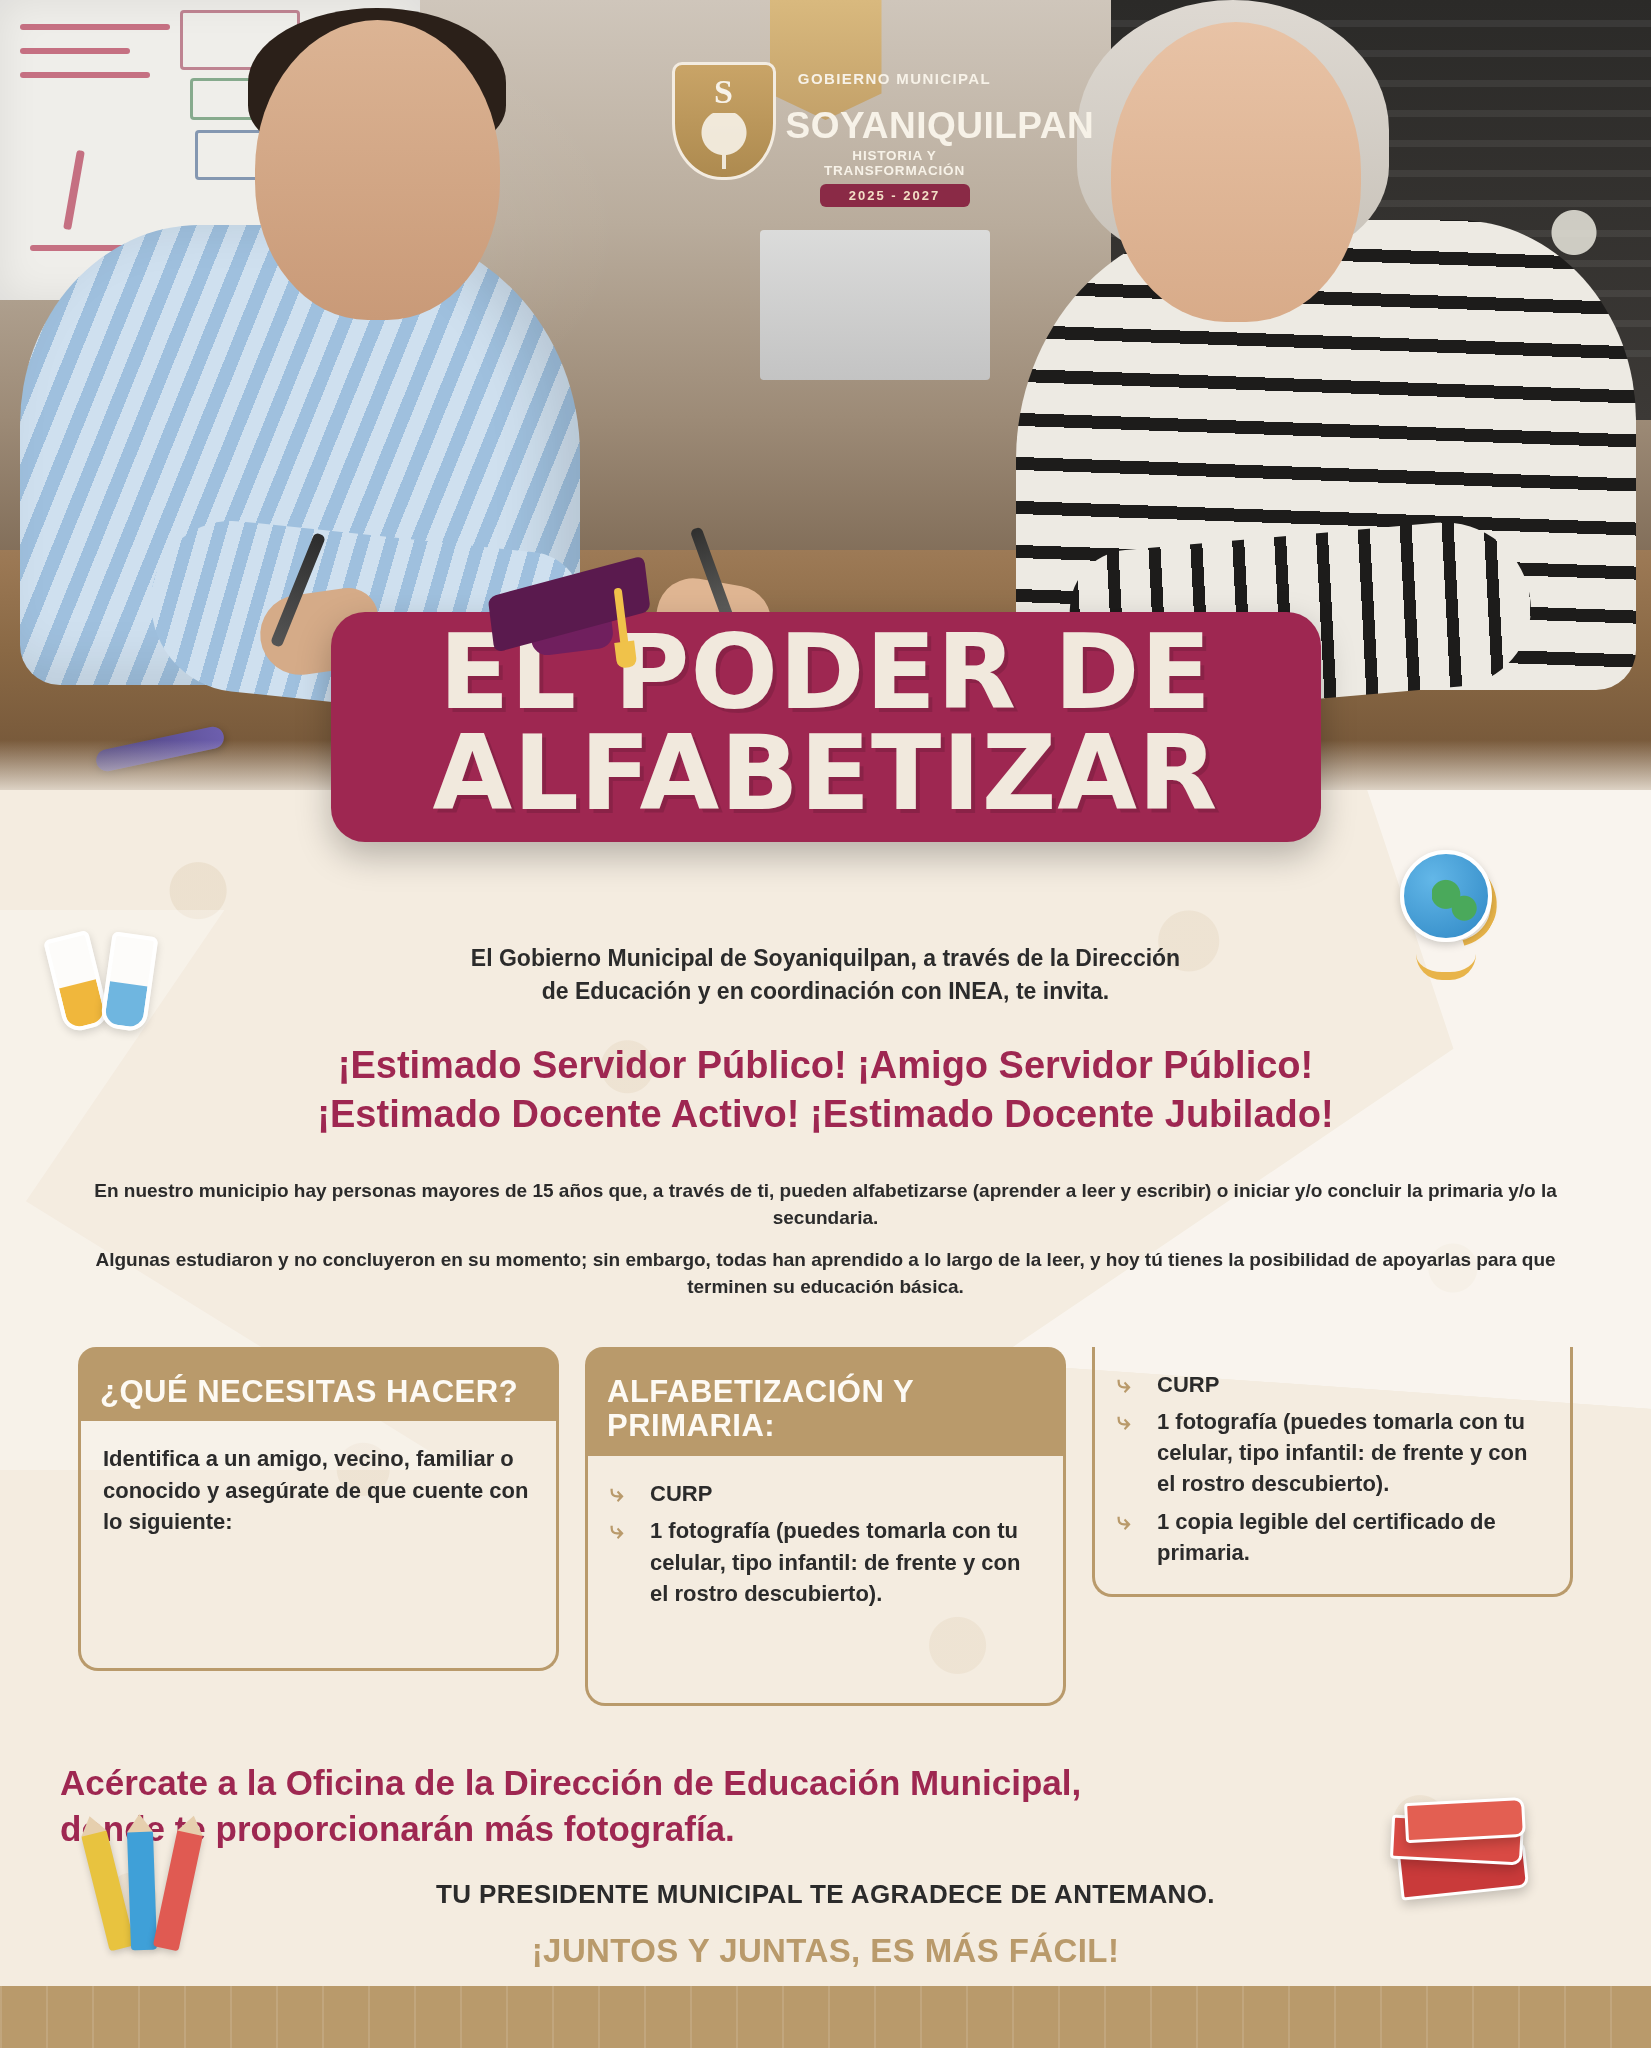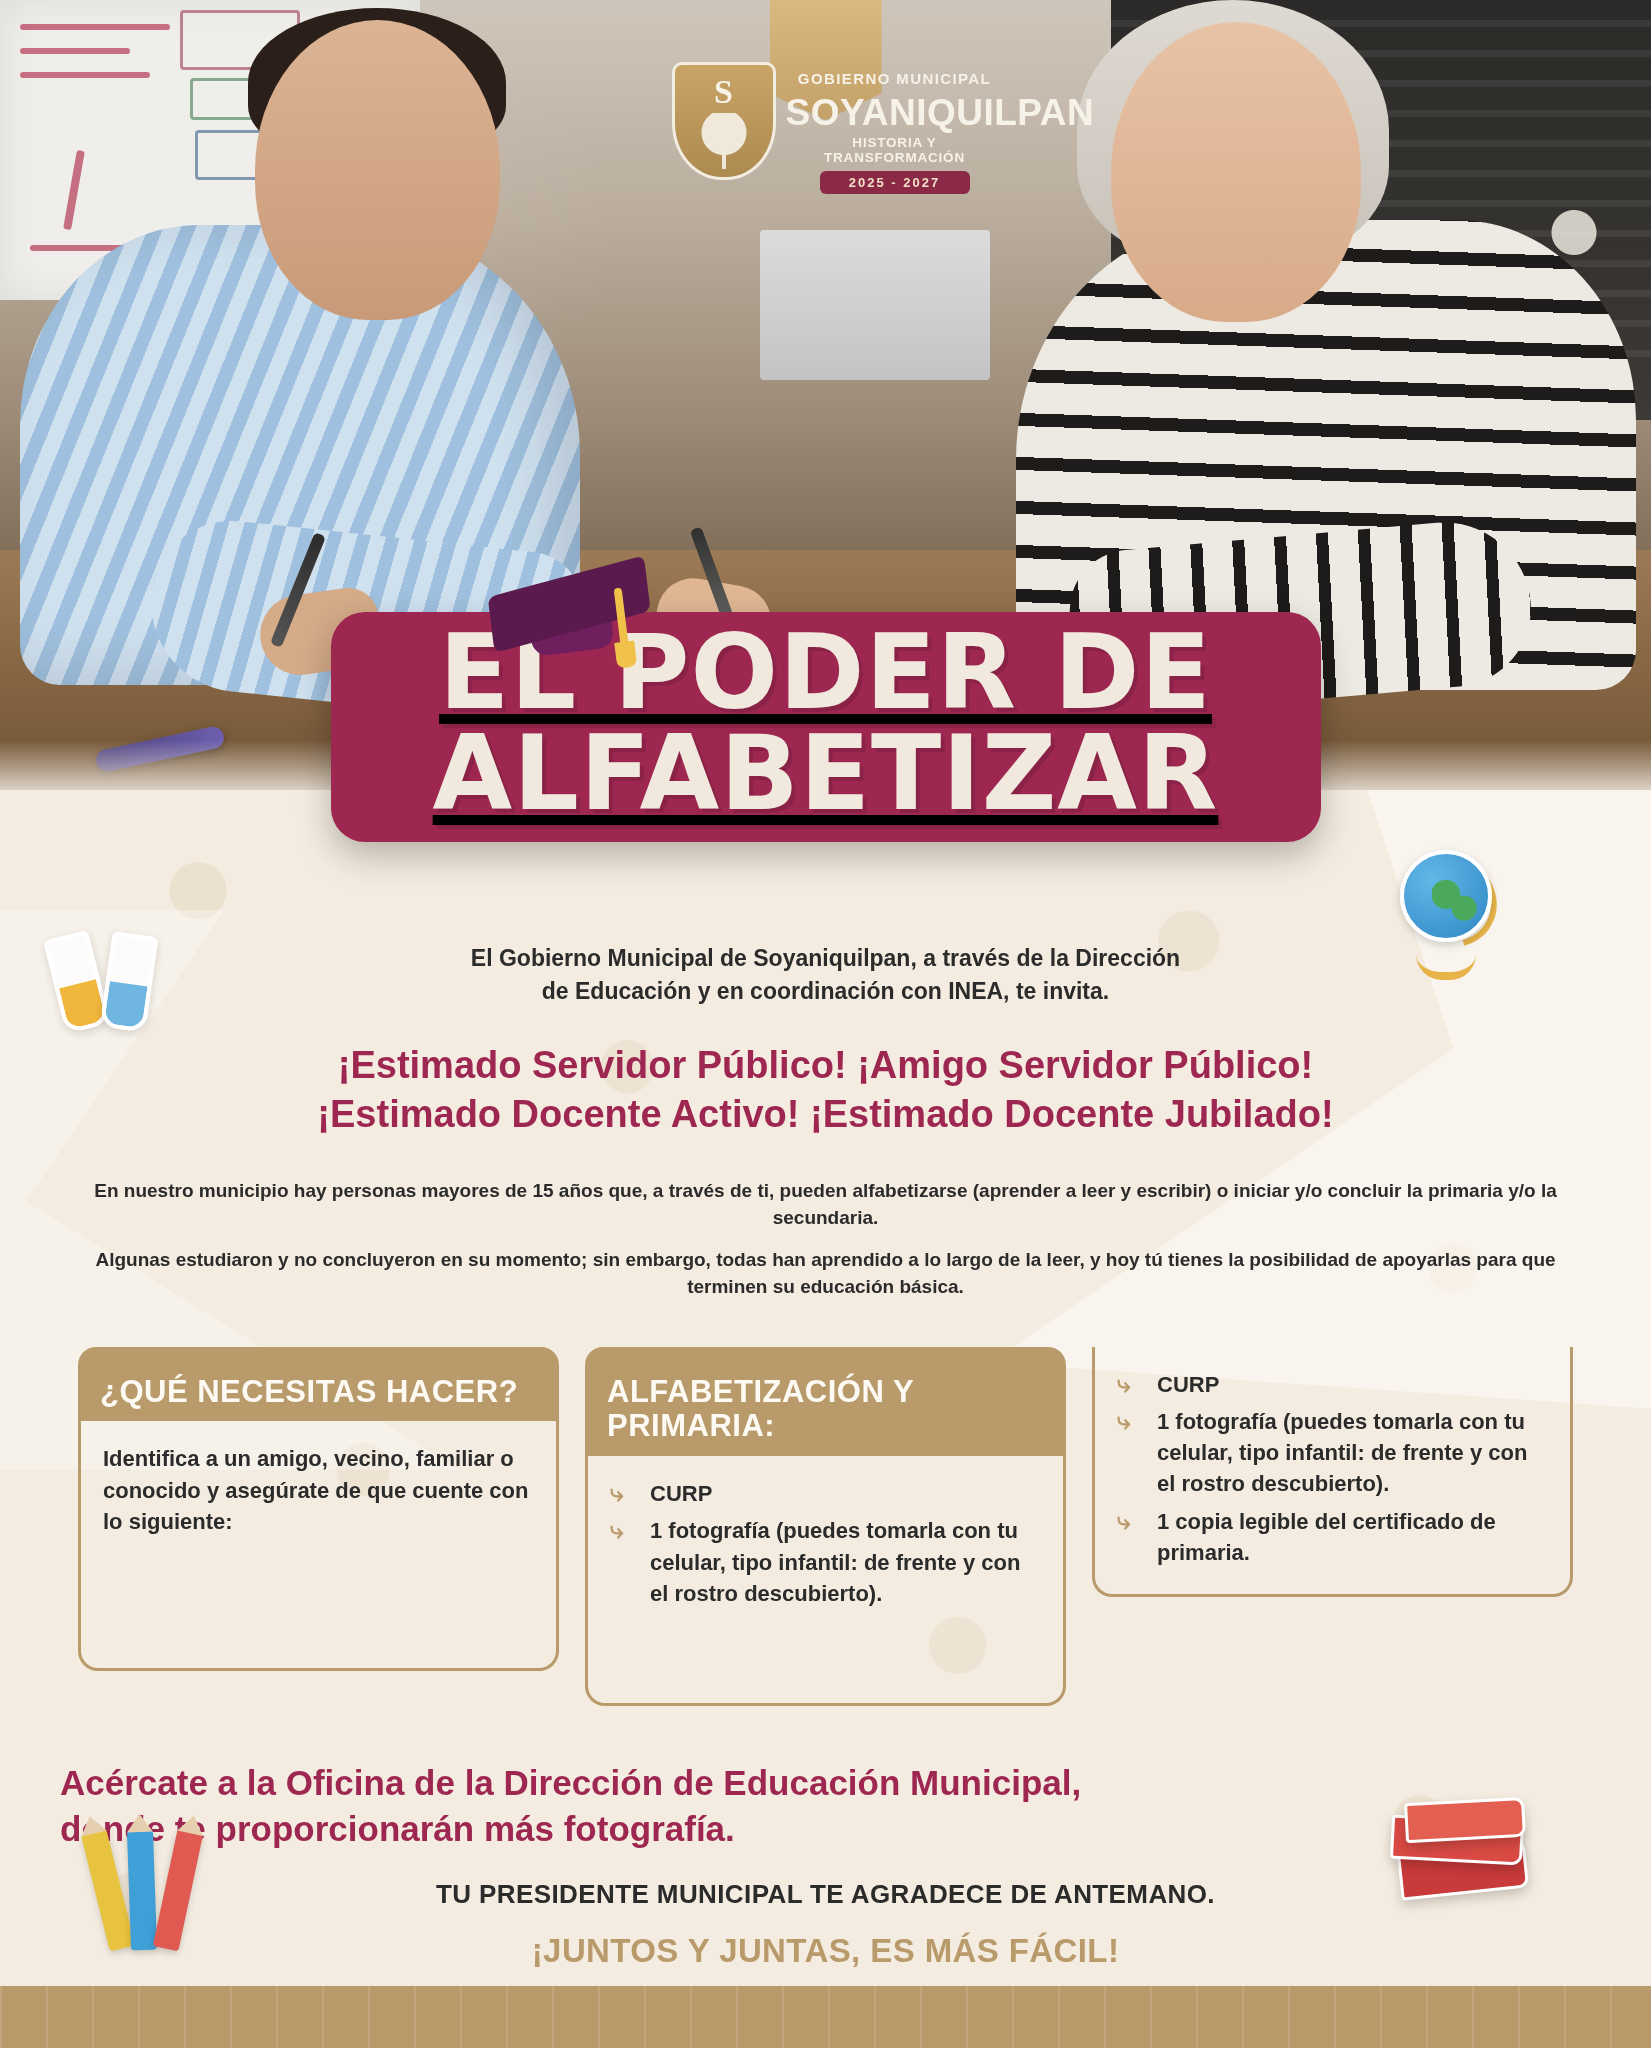--- a/index.html
+++ b/index.html
@@ -199,31 +199,31 @@
     background:
       radial-gradient(circle at 50% 35%, #f7f2e8 0 22px, transparent 23px),
       linear-gradient(90deg, transparent 46%, #f7f2e8 46% 54%, transparent 54%);
     opacity: .9;
   }
   .logo-text {
     position: absolute; top: 70px; left: 140px; width: 218px;
     text-align: center; color: #f7f2e8;
   }
   .logo-text .l1 { font-size: 15px; font-weight: bold; letter-spacing: 1.4px; }
-  .logo-text .l2 { font-size: 37px; font-weight: bold; letter-spacing: .5px; line-height: 1; margin-top: 7px;}
+  .logo-text .l2 { font-size: 37px; font-weight: bold; letter-spacing: .5px; line-height: 1; margin-top: 20px;}
   .logo-text .l3 { font-size: 13.5px; font-weight: bold; letter-spacing: .8px; margin-top: 4px;}
   .logo-text .l4 {
     margin: 6px auto 0; width: 150px; padding: 4px 0; border-radius: 6px;
     background: #8a2a46; color: #f3dfc6; font-size: 13px; font-weight: bold; letter-spacing: 2px;
   }
 
   
   .title-block {
     position: absolute; top: 612px; left: 50%; transform: translateX(-50%);
-    width: 990px; z-index: 25; text-align: center; text-decoration: underline;
+    width: 990px; z-index: 25; text-align: center;
   }
   .title-bar {
     background: #9e2751;
     border-radius: 34px;
     padding: 10px 30px 18px;
     box-shadow: 0 14px 34px rgba(0,0,0,0.25);
   }
   .title-bar .t1, .title-bar .t2 {
     font-family: "DejaVu Sans", sans-serif;
     font-weight: bold;

